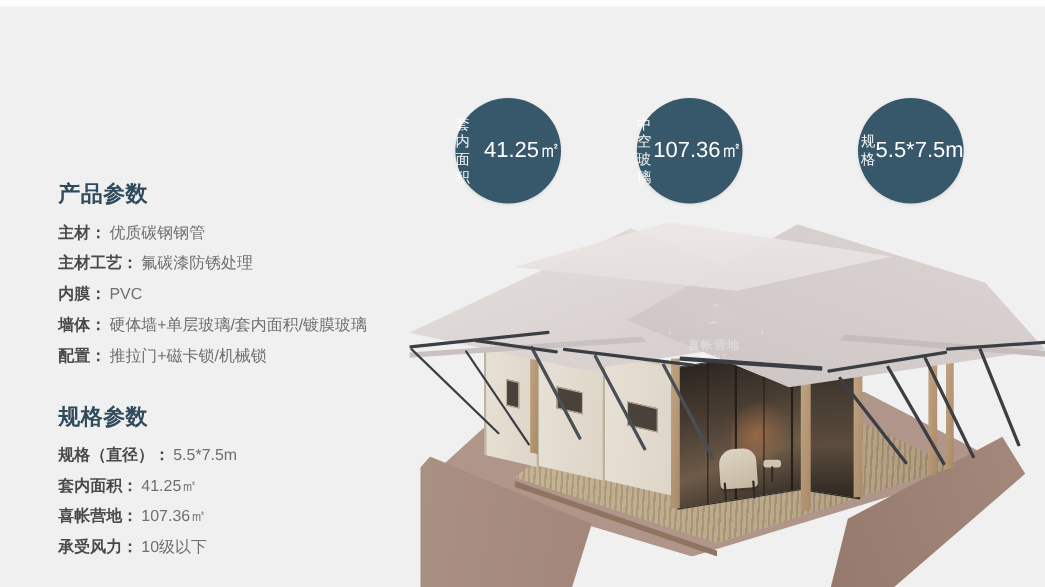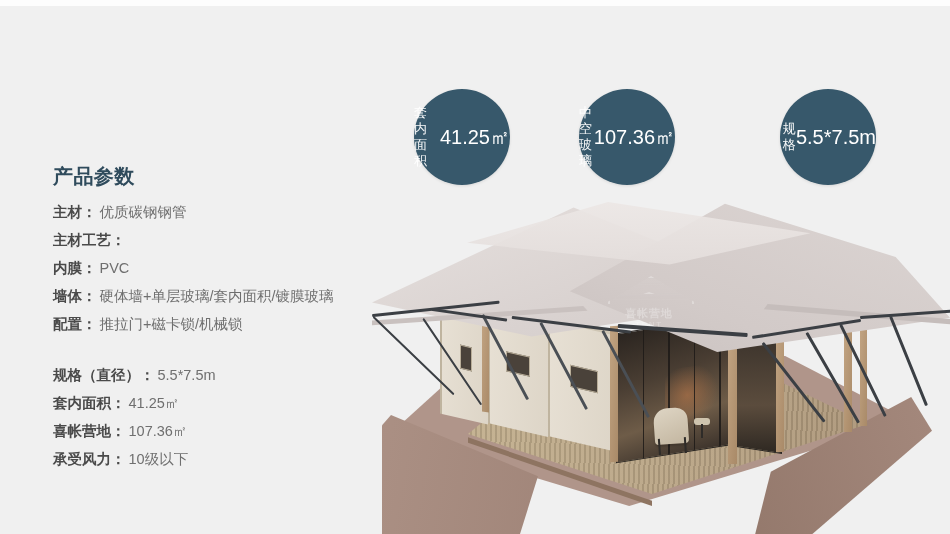--- a/index.html
+++ b/index.html
@@ -226,36 +226,38 @@
 
   <div class="spec-block" id="block-product">
     <h2 class="sec-title">产品参数</h2>
 
     <div class="spec-row">
       <span class="k">主材：</span>
       <span class="v">优质碳钢钢管</span>
     </div>
     <div class="spec-row">
       <span class="k">主材工艺：</span>
+      <span class="v">氟碳漆防锈处理</span>
     </div>
     <div class="spec-row">
       <span class="k">内膜：</span>
       <span class="v">PVC</span>
     </div>
     <div class="spec-row">
       <span class="k">墙体：</span>
       <span class="v">硬体墙+单层玻璃/套内面积/镀膜玻璃</span>
     </div>
     <div class="spec-row">
       <span class="k">配置：</span>
       <span class="v">推拉门+磁卡锁/机械锁</span>
     </div>
   </div>
 
   <div class="spec-block" id="block-size">
+    <h2 class="sec-title">规格参数</h2>
 
     <div class="spec-row">
       <span class="k">规格（直径）：</span>
       <span class="v">5.5*7.5m</span>
     </div>
     <div class="spec-row">
       <span class="k">套内面积：</span>
       <span class="v">41.25㎡</span>
     </div>
     <div class="spec-row">

